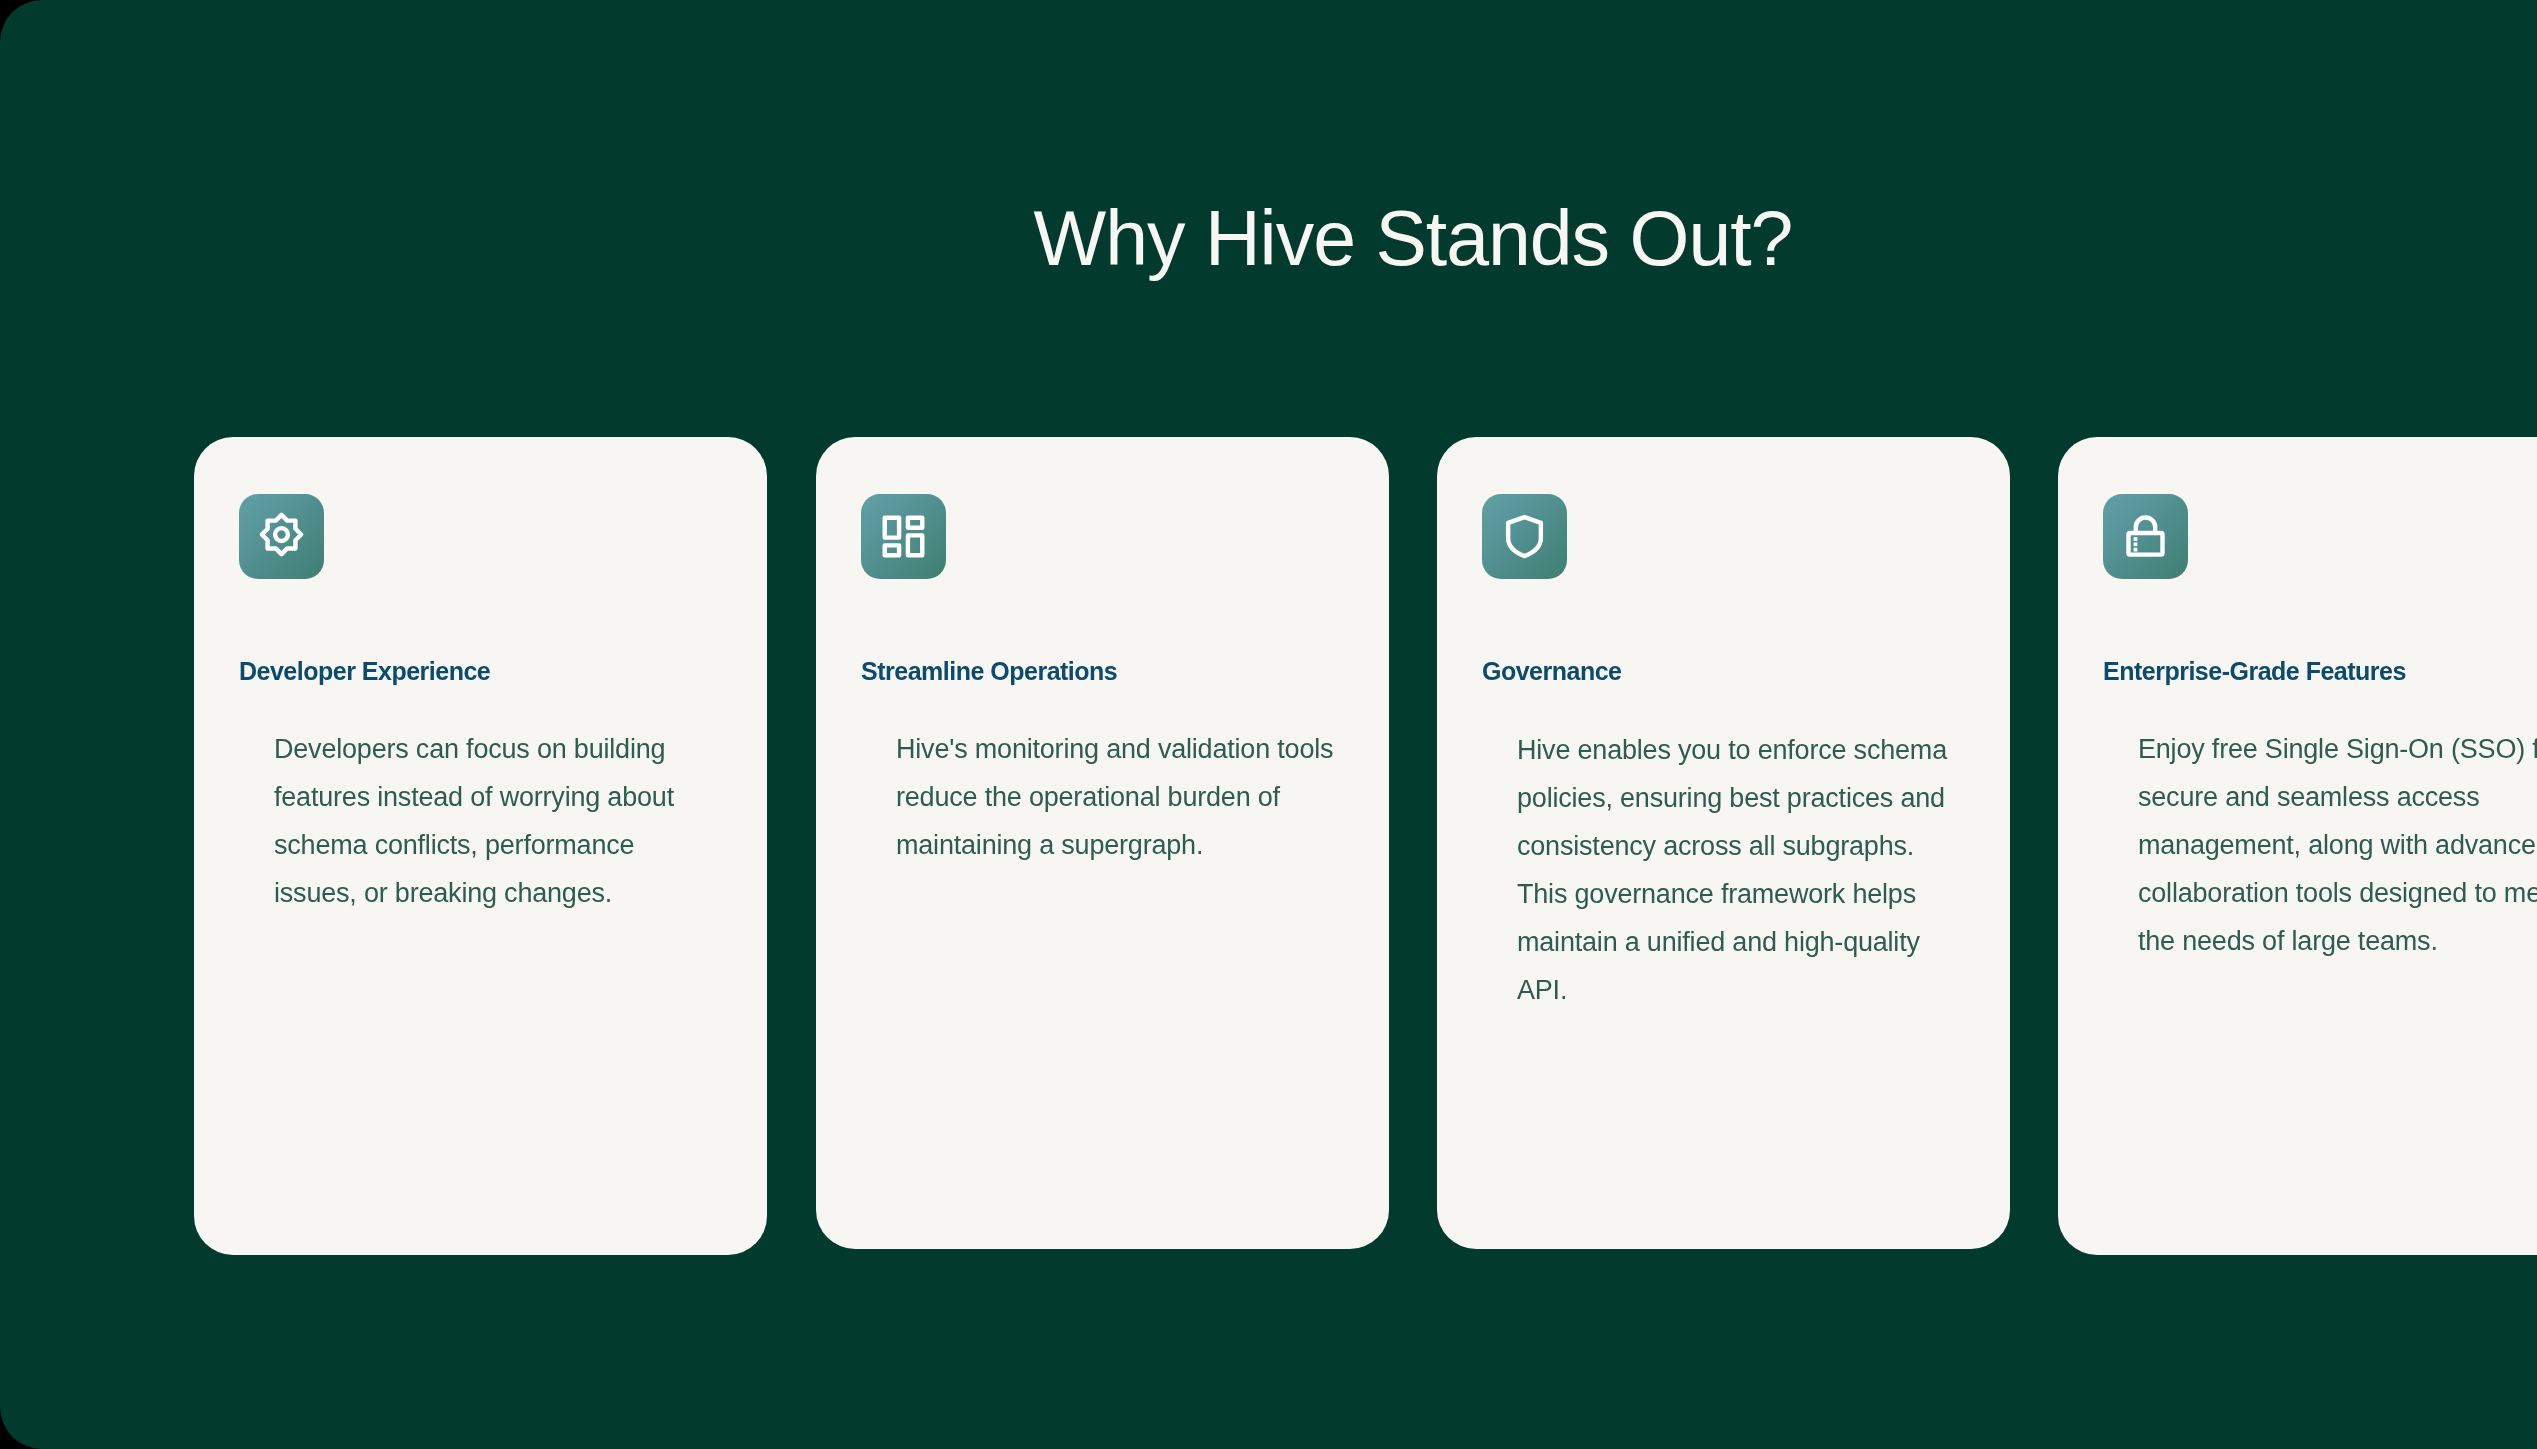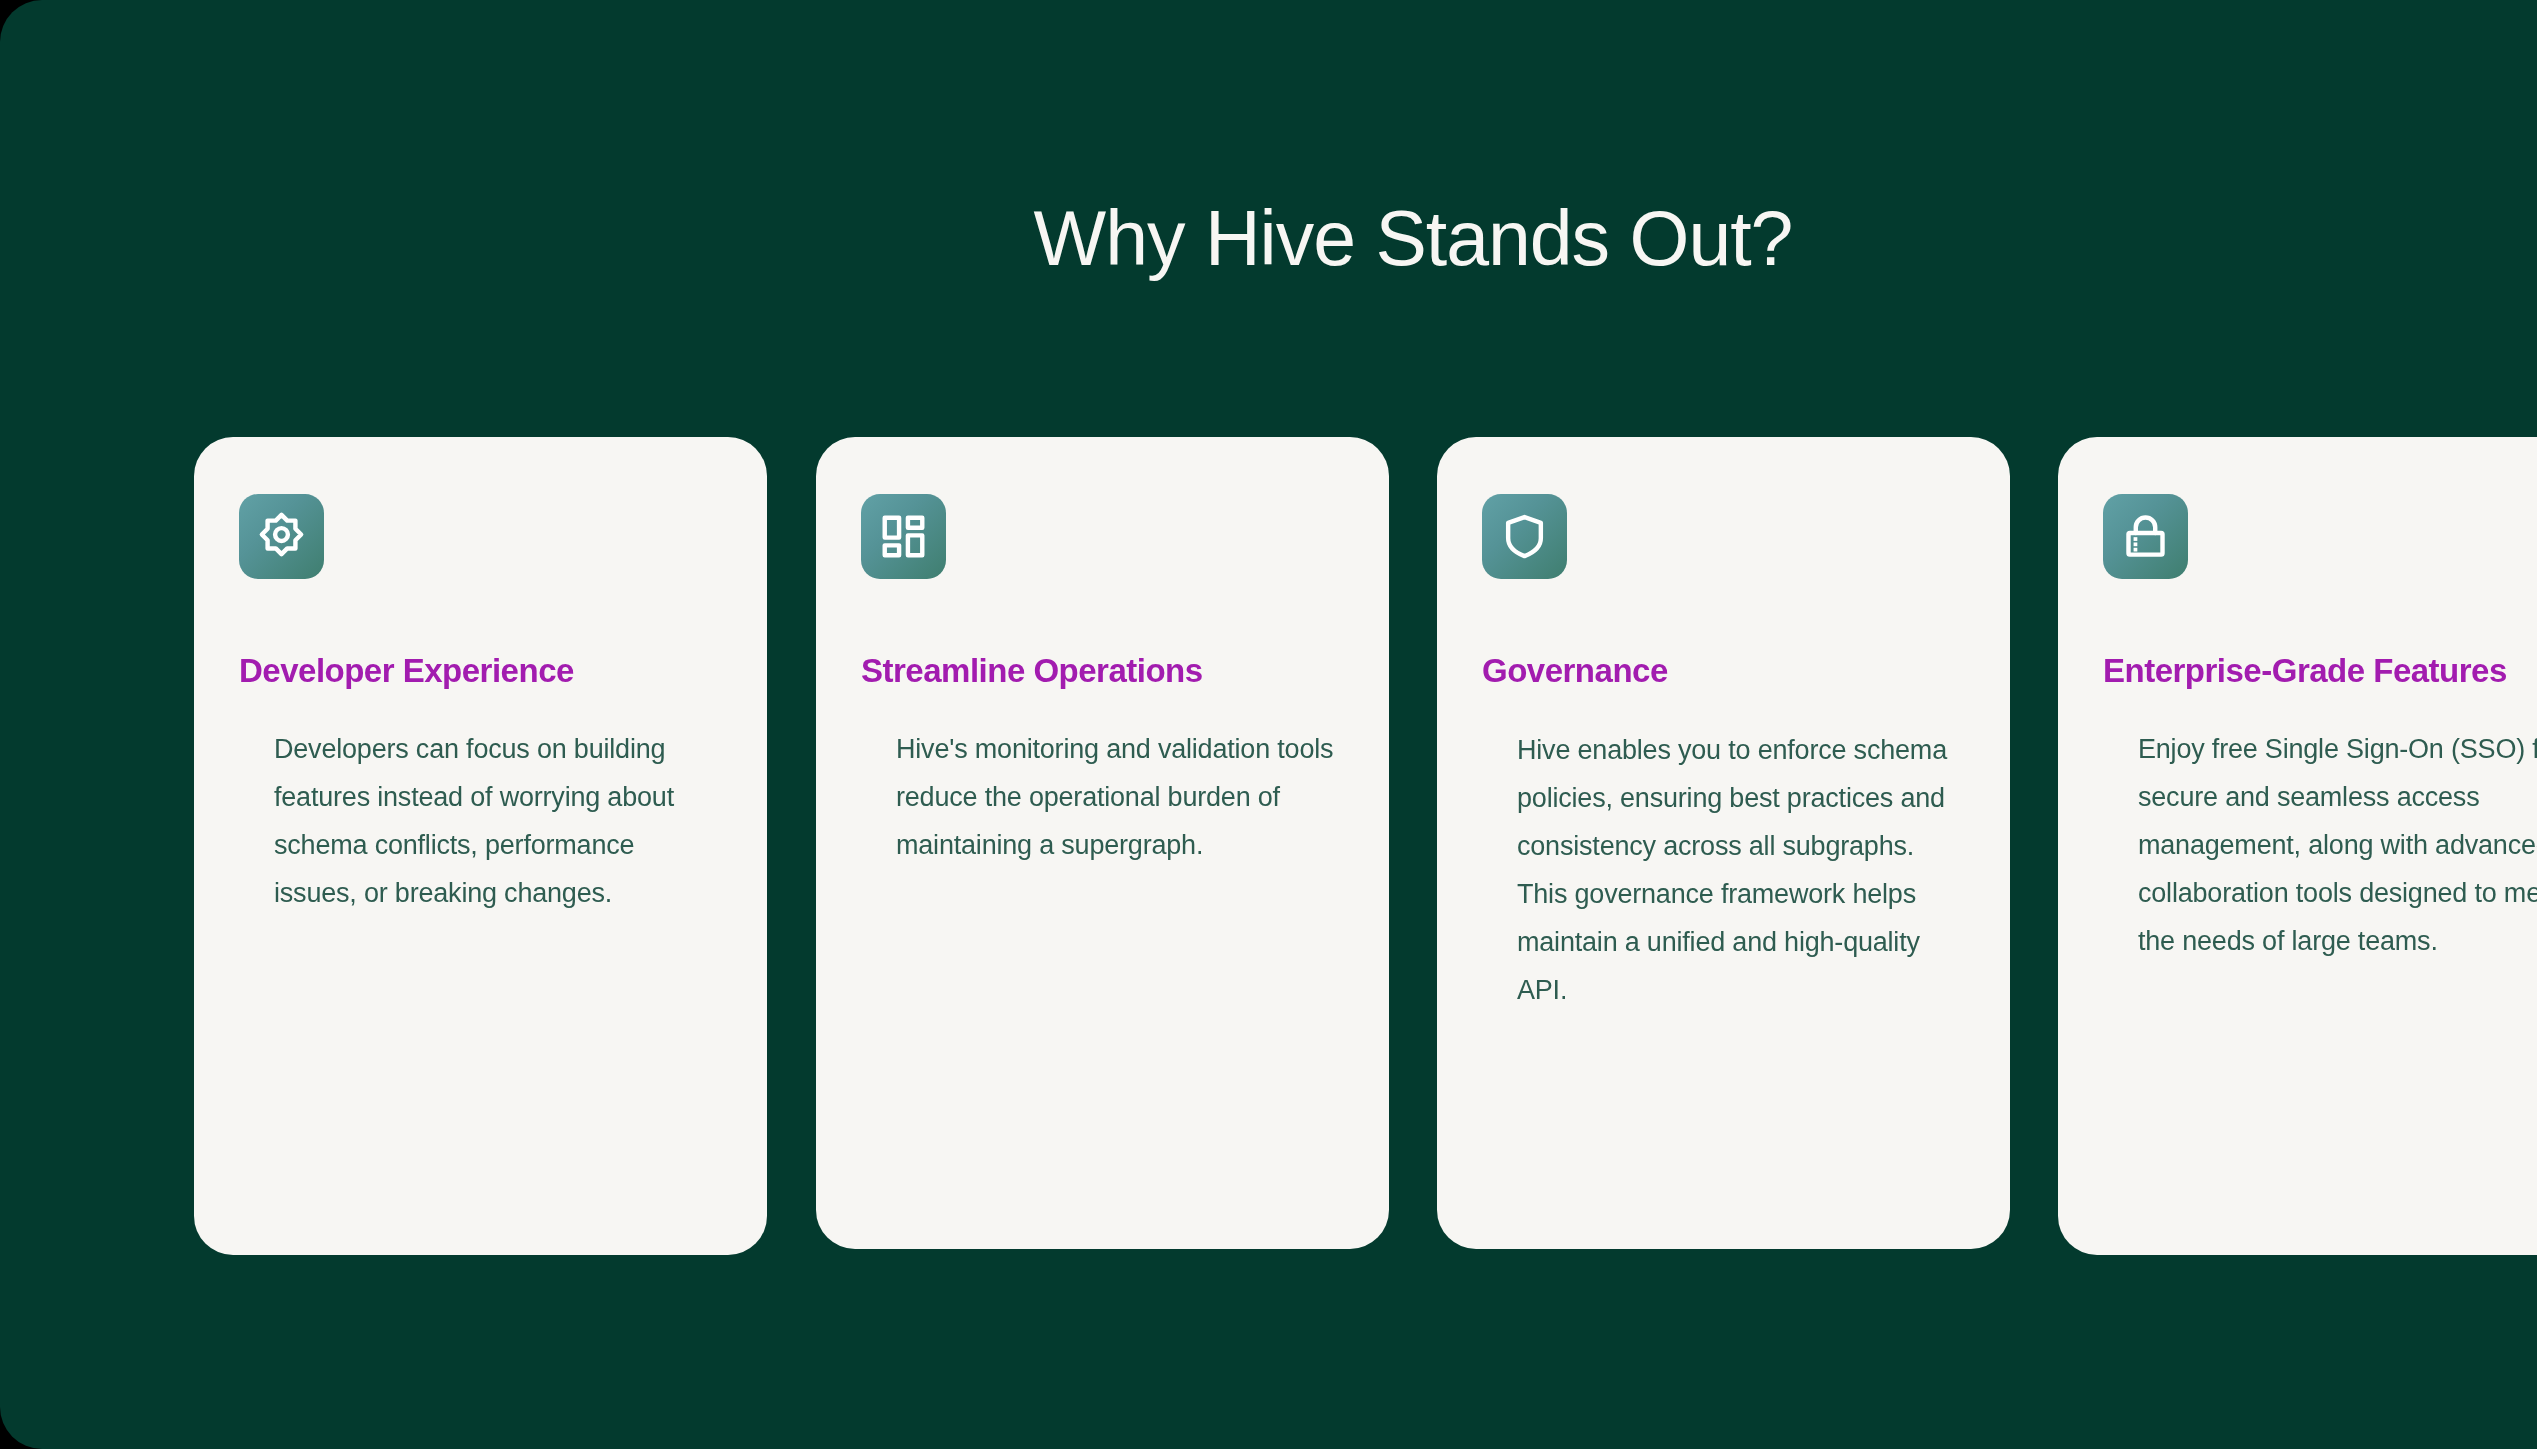--- a/index.html
+++ b/index.html
@@ -61,22 +61,22 @@
   .icon-box {
     width:85px; height:85px;
     border-radius:19px;
     background:linear-gradient(135deg,#61A1A6 0%,#559397 38%,#3F7E6F 100%);
     display:flex; align-items:center; justify-content:center;
     margin-bottom:64px;
   }
   .icon-box svg { display:block; width:53px; height:53px; }
 
   .card-title {
-    color:#a21caf;
-    font-size:33px;
+    color:#0c4a6e;
+    font-size:25px;
     line-height:56px;
     font-weight:700;
     letter-spacing:-0.5px;
     margin-bottom:26px;
   }
 
   .card-body {
     color:#2E5C50;
     font-size:27px;
     line-height:48px;

